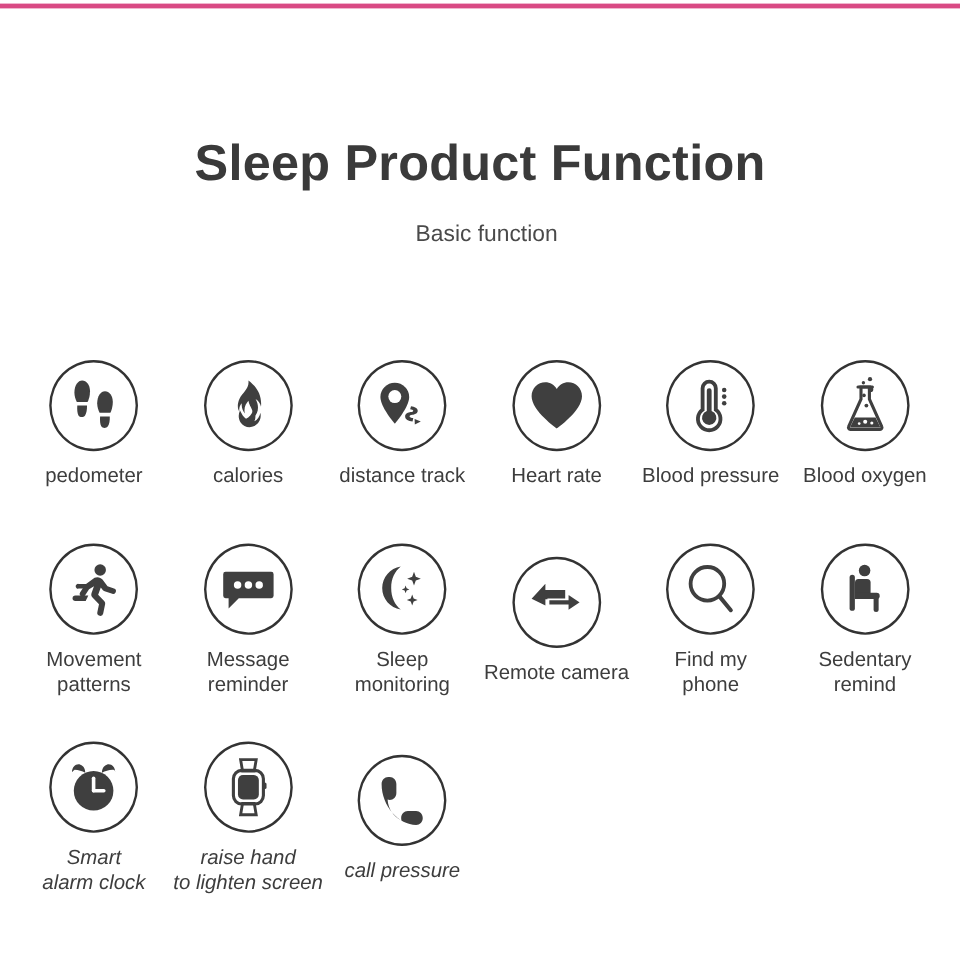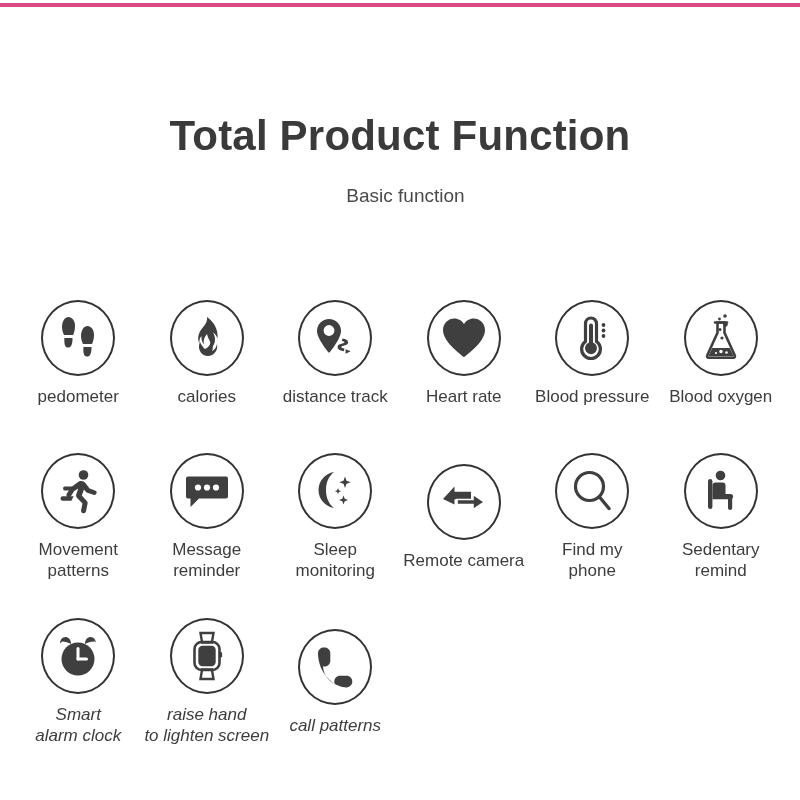--- a/index.html
+++ b/index.html
@@ -106,21 +106,21 @@
     width: 135px;
   }
 </style>
 </head>
 <body>
 
 <div id="page">
 
   <div class="top-stripe"></div>
 
-  <div class="page-title">Total Product Function</div>
+  <div class="page-title">Sleep Product Function</div>
 
   <div class="page-subtitle">Basic function</div>
 
   <div class="grid">
 
     <div class="grid-row row-1">
 
       <div class="feature">
         <div class="icon-circle">
           <svg width="44" height="46" viewBox="0 0 44 46">
@@ -308,19 +308,19 @@
         <div class="feature-label">raise hand
 to lighten screen</div>
       </div>
 
       <div class="feature">
         <div class="icon-circle">
           <svg width="42" height="44" viewBox="0 0 42 44">
             <path fill="#3f3f3f" d="M10.8 2.5c3 0 5.5 2.6 5.5 5.8v7.5c0 3.2-2.5 5.8-5.5 5.8-.6 0-1.2-.1-1.8-.3.4 8 5.1 14.6 11.6 17.4-.2-.7-.3-1.4-.3-2.1 0-3.2 2.5-5.8 5.5-5.8h7c3 0 5.5 2.6 5.5 5.8s-2.5 5.8-5.5 5.8C18.6 42.4 4 27 4 8.3c0-3.2 2.5-5.8 5.5-5.8z"></path>
           </svg>
         </div>
-        <div class="feature-label">call patterns</div>
+        <div class="feature-label">call pressure</div>
       </div>
 
     </div>
 
   </div>
 </div>
 
 </body></html>

